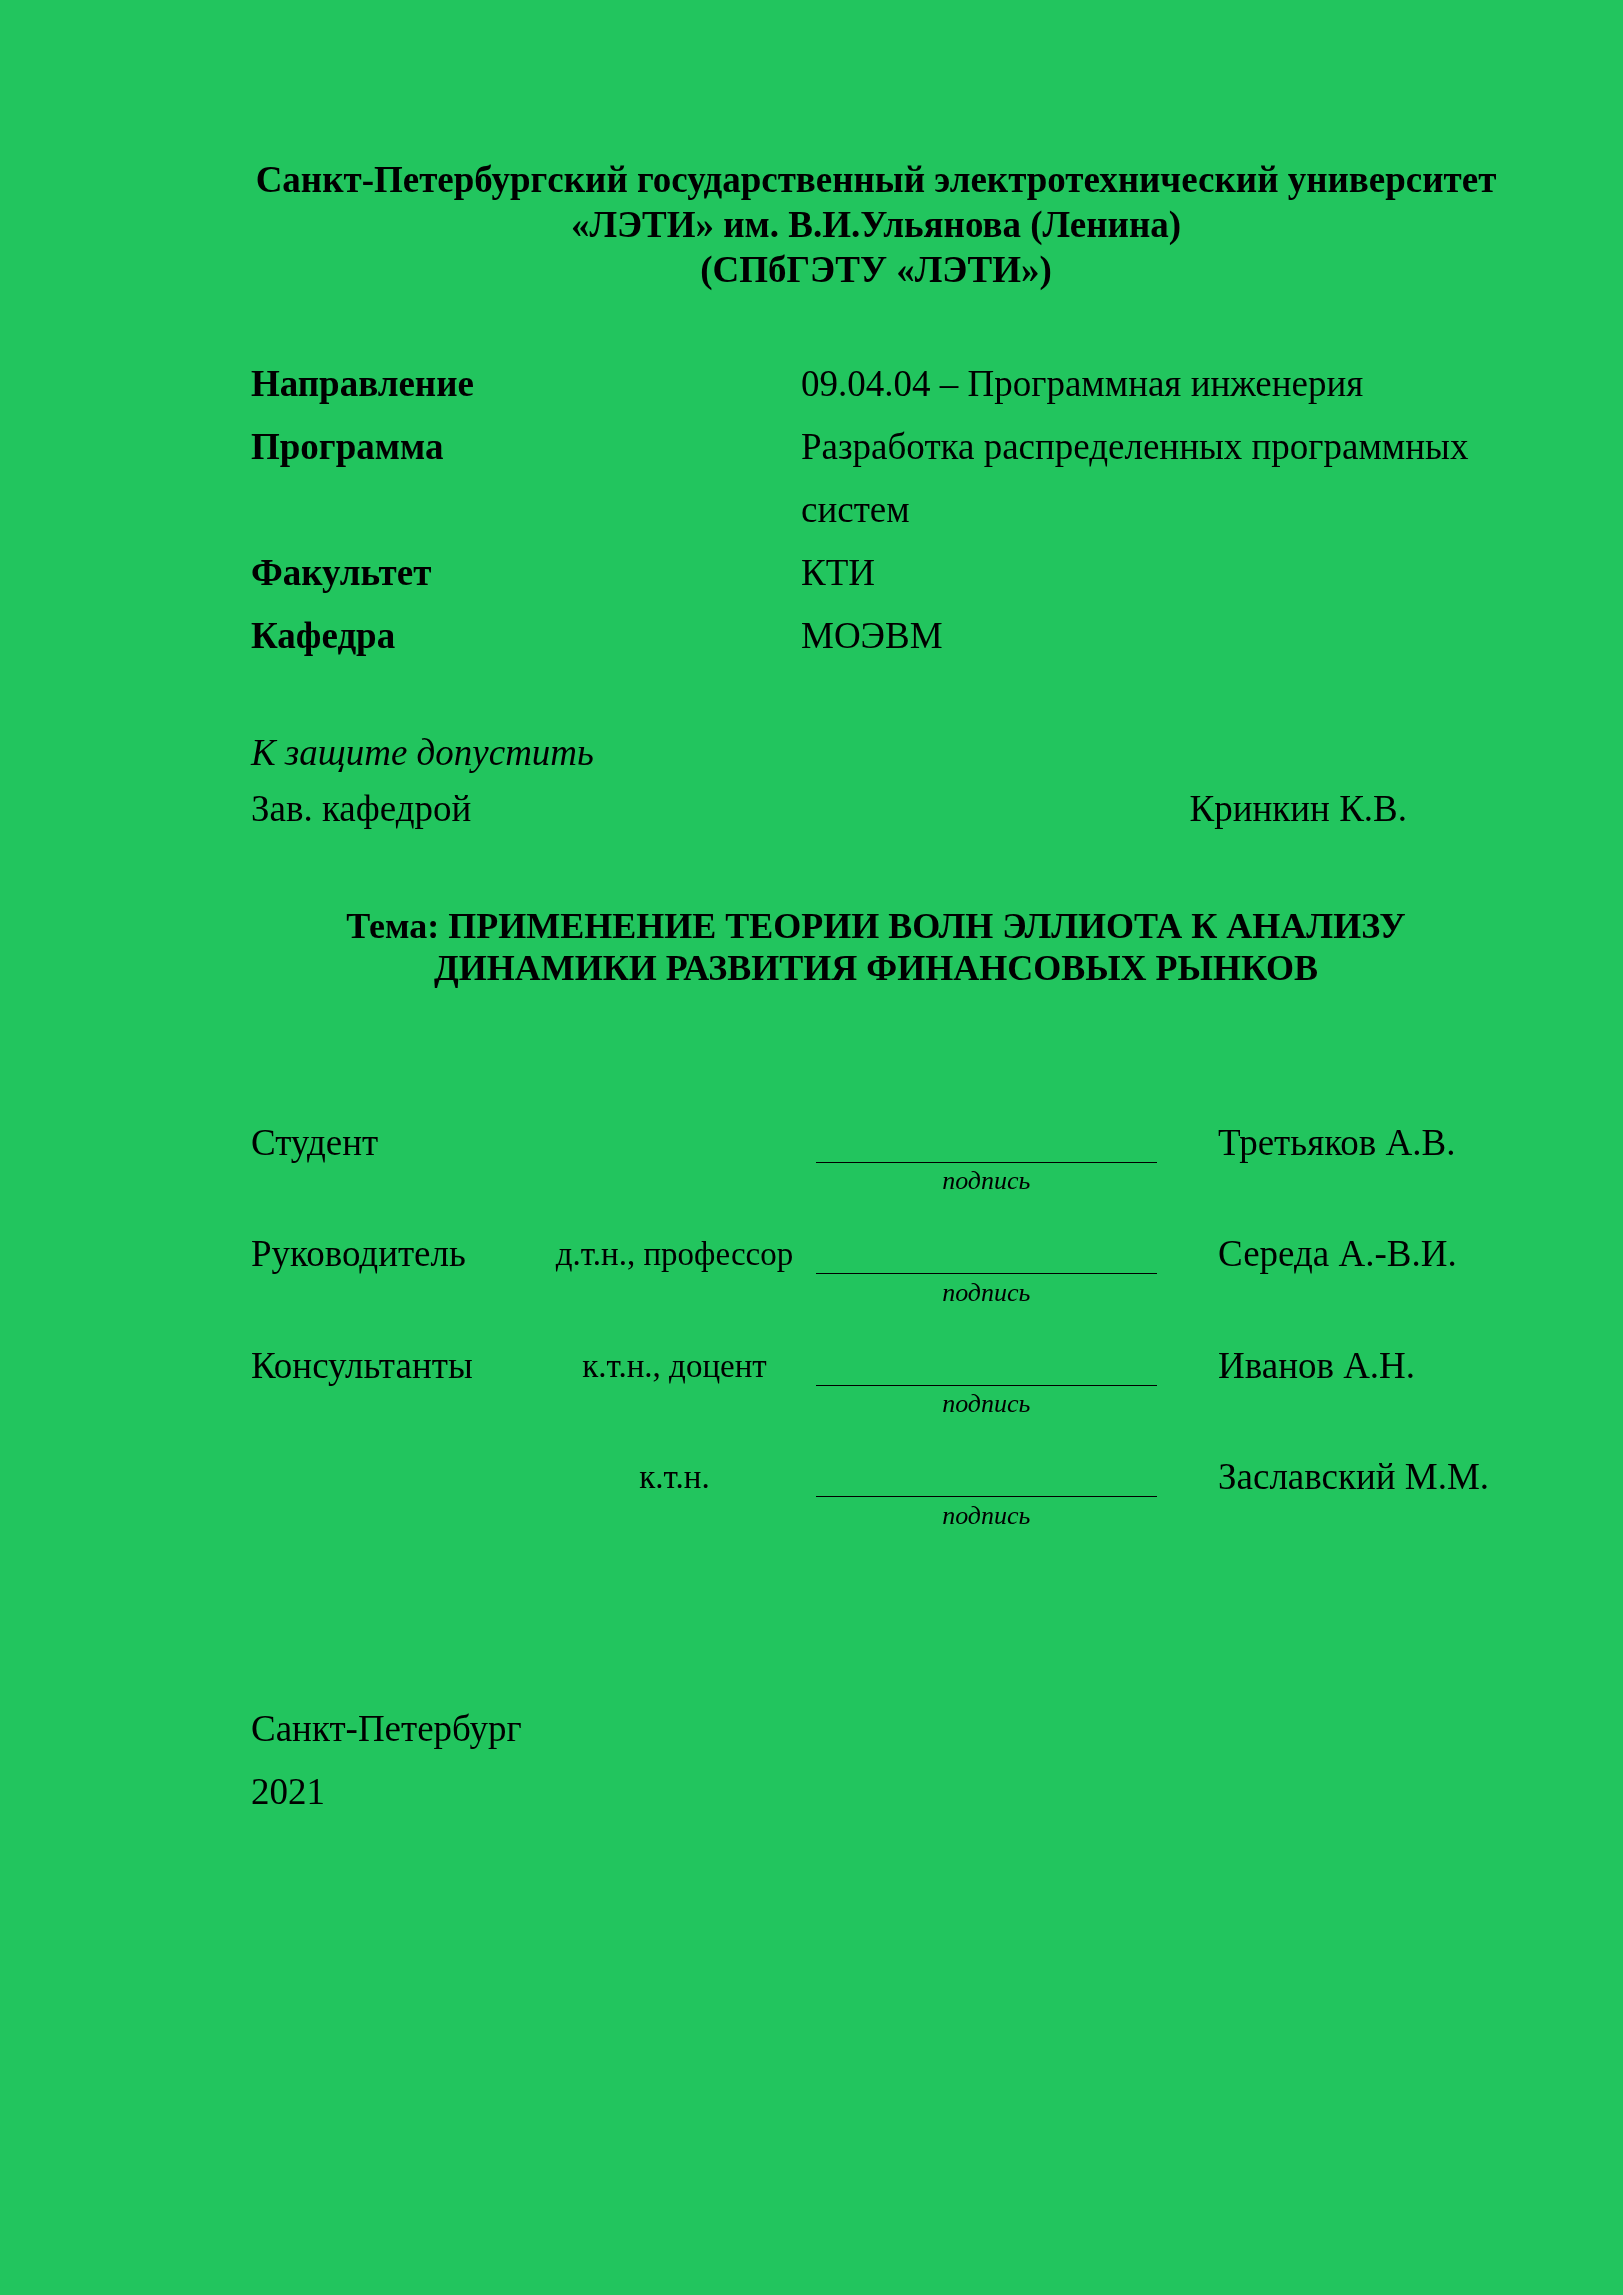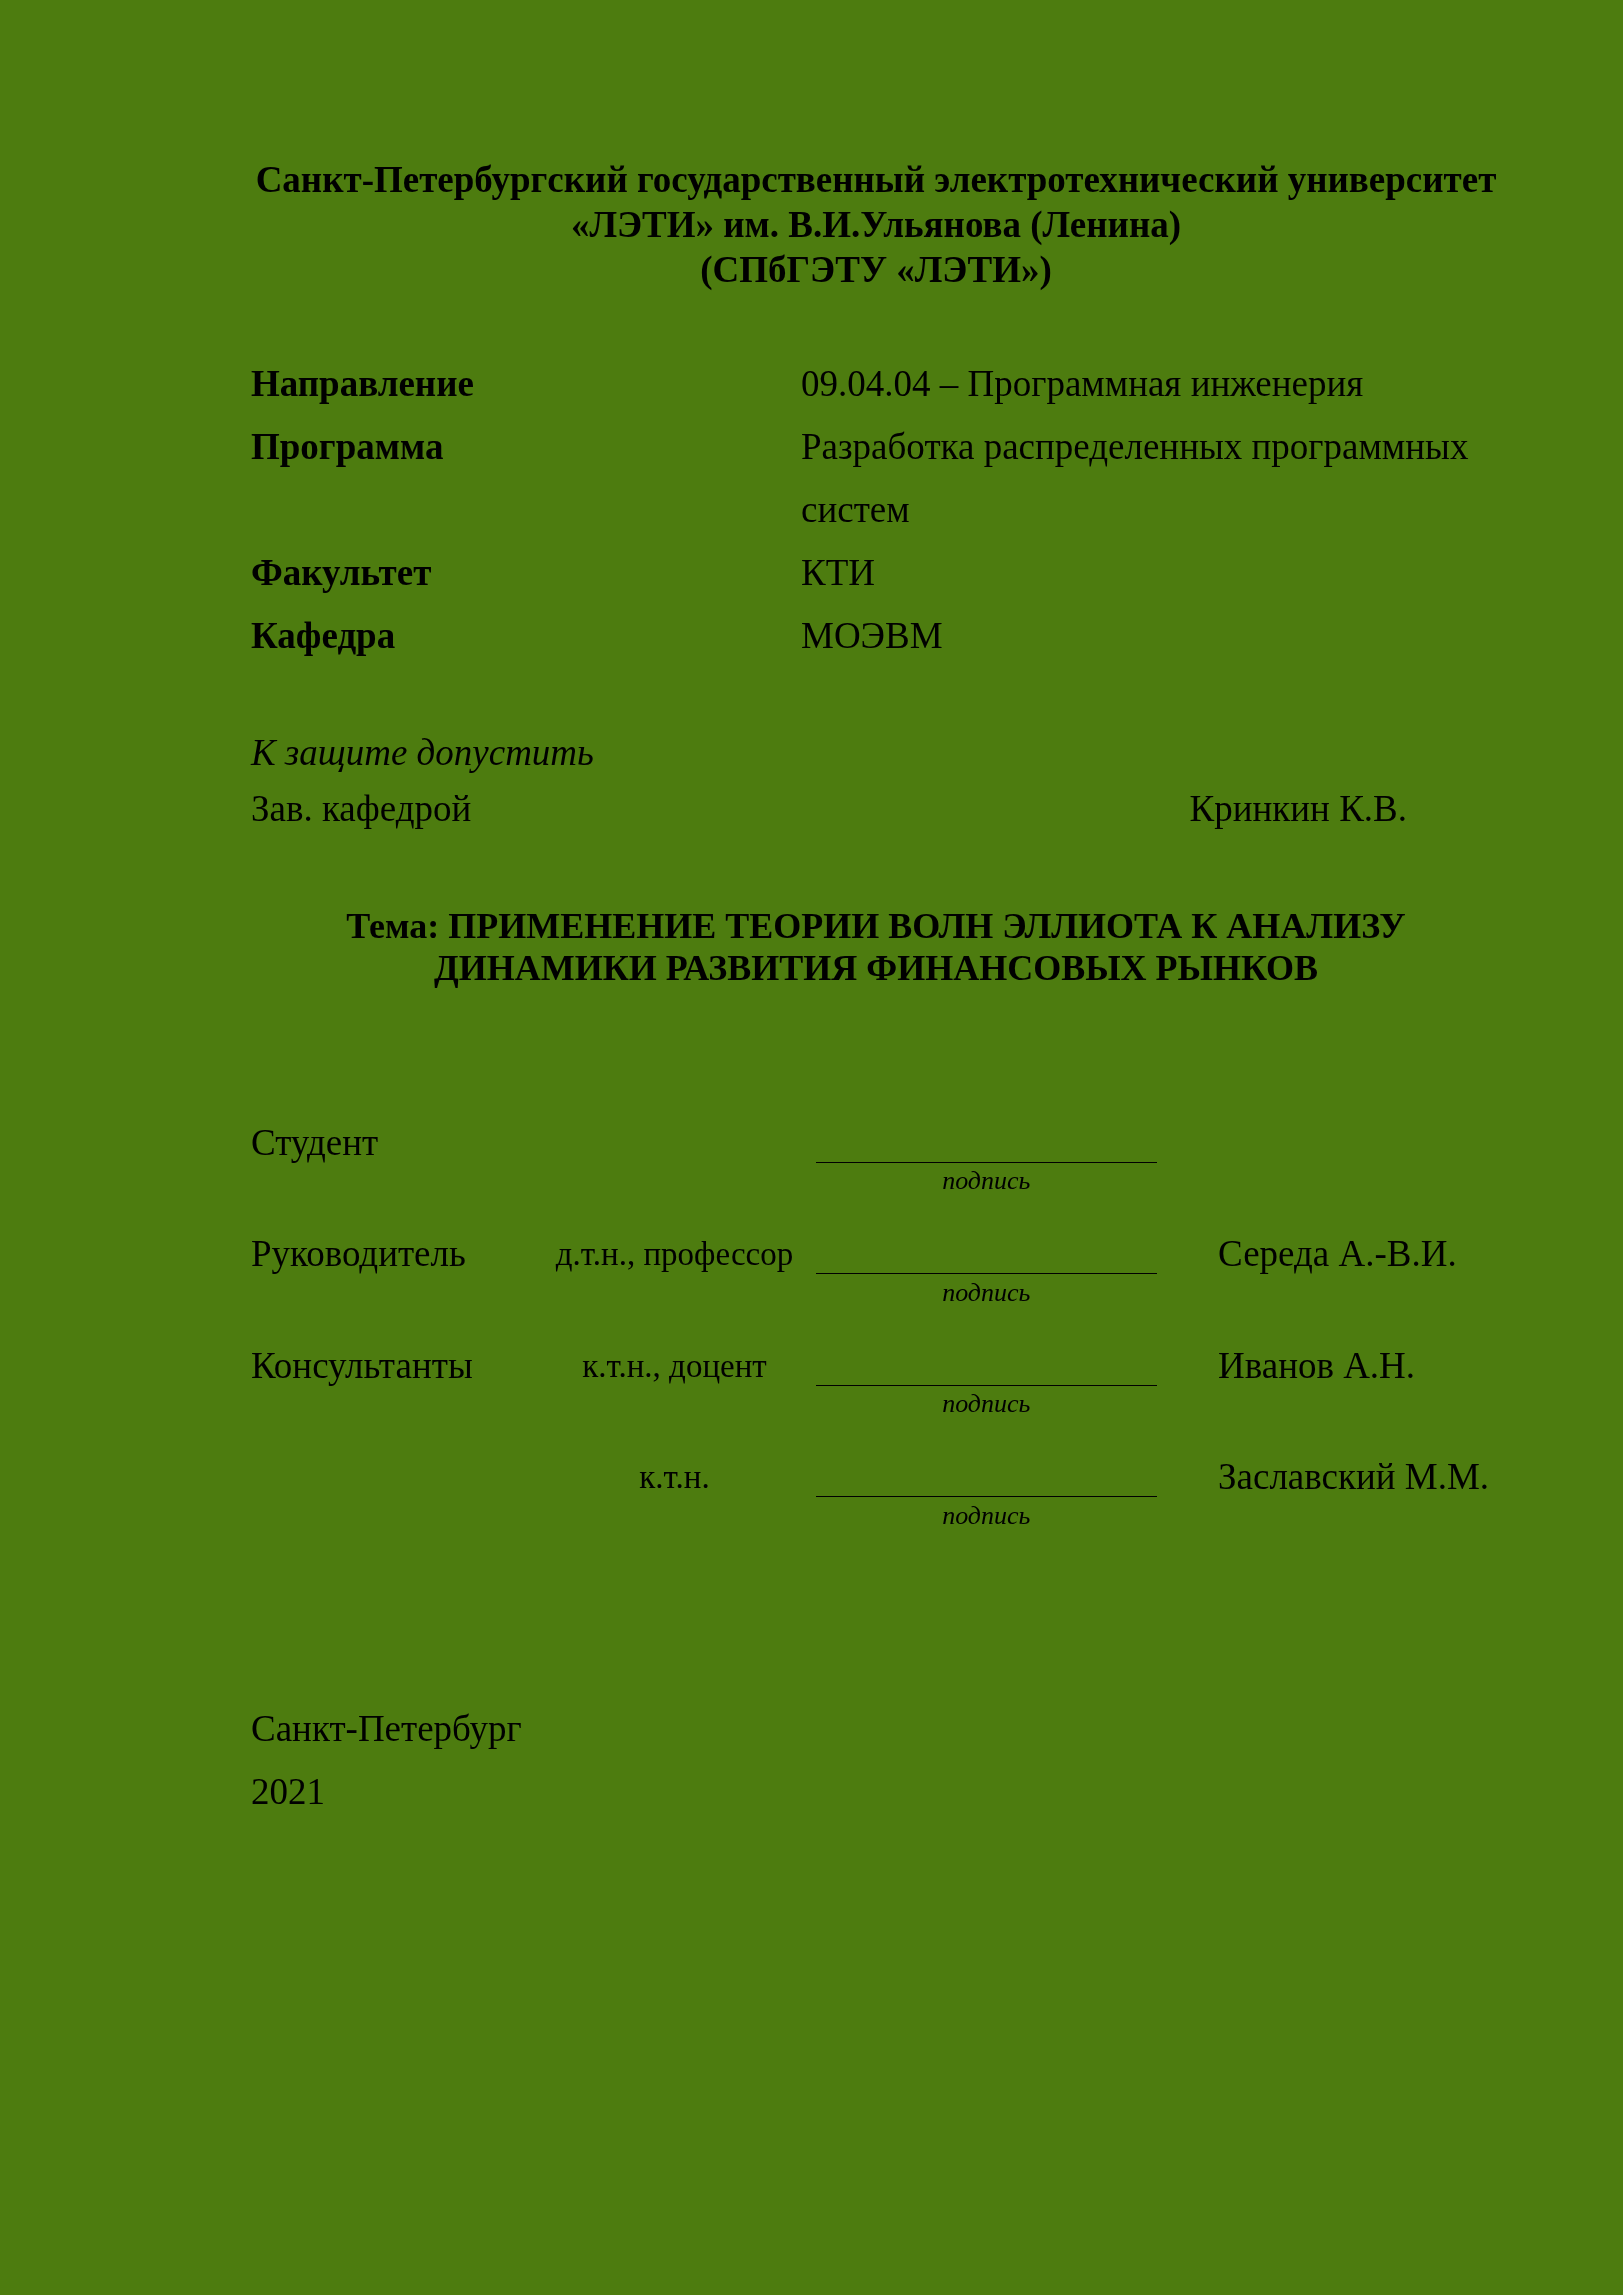--- a/index.html
+++ b/index.html
@@ -6,21 +6,21 @@
   html, body { background: #ffffff; }
   body {
     font-family: "Liberation Serif", "DejaVu Serif", serif;
     color: #000000;
   }
   .page {
     position: relative;
     width: 1623px;
     height: 2295px;
     margin: 0 auto;
-    background: #4d7c0f;
+    background: #22c55e;
     padding: 157px 122px 0 251px;
   }
 
   
   .uni-header {
     text-align: center;
     font-weight: bold;
     font-size: 37px;
     line-height: 1.22;
   }
@@ -142,20 +142,21 @@
 
   <div class="signatures">
 
     <div class="sig-row">
       <div class="sig-role">Студент</div>
       <div class="sig-degree"></div>
       <div class="sig-line-wrap">
         <div class="sig-line"></div>
         <div class="sig-caption">подпись</div>
       </div>
+      <div class="sig-name">Третьяков А.В.</div>
     </div>
 
     <div class="sig-row">
       <div class="sig-role">Руководитель</div>
       <div class="sig-degree">д.т.н., профессор</div>
       <div class="sig-line-wrap">
         <div class="sig-line"></div>
         <div class="sig-caption">подпись</div>
       </div>
       <div class="sig-name">Середа А.-В.И.</div>

